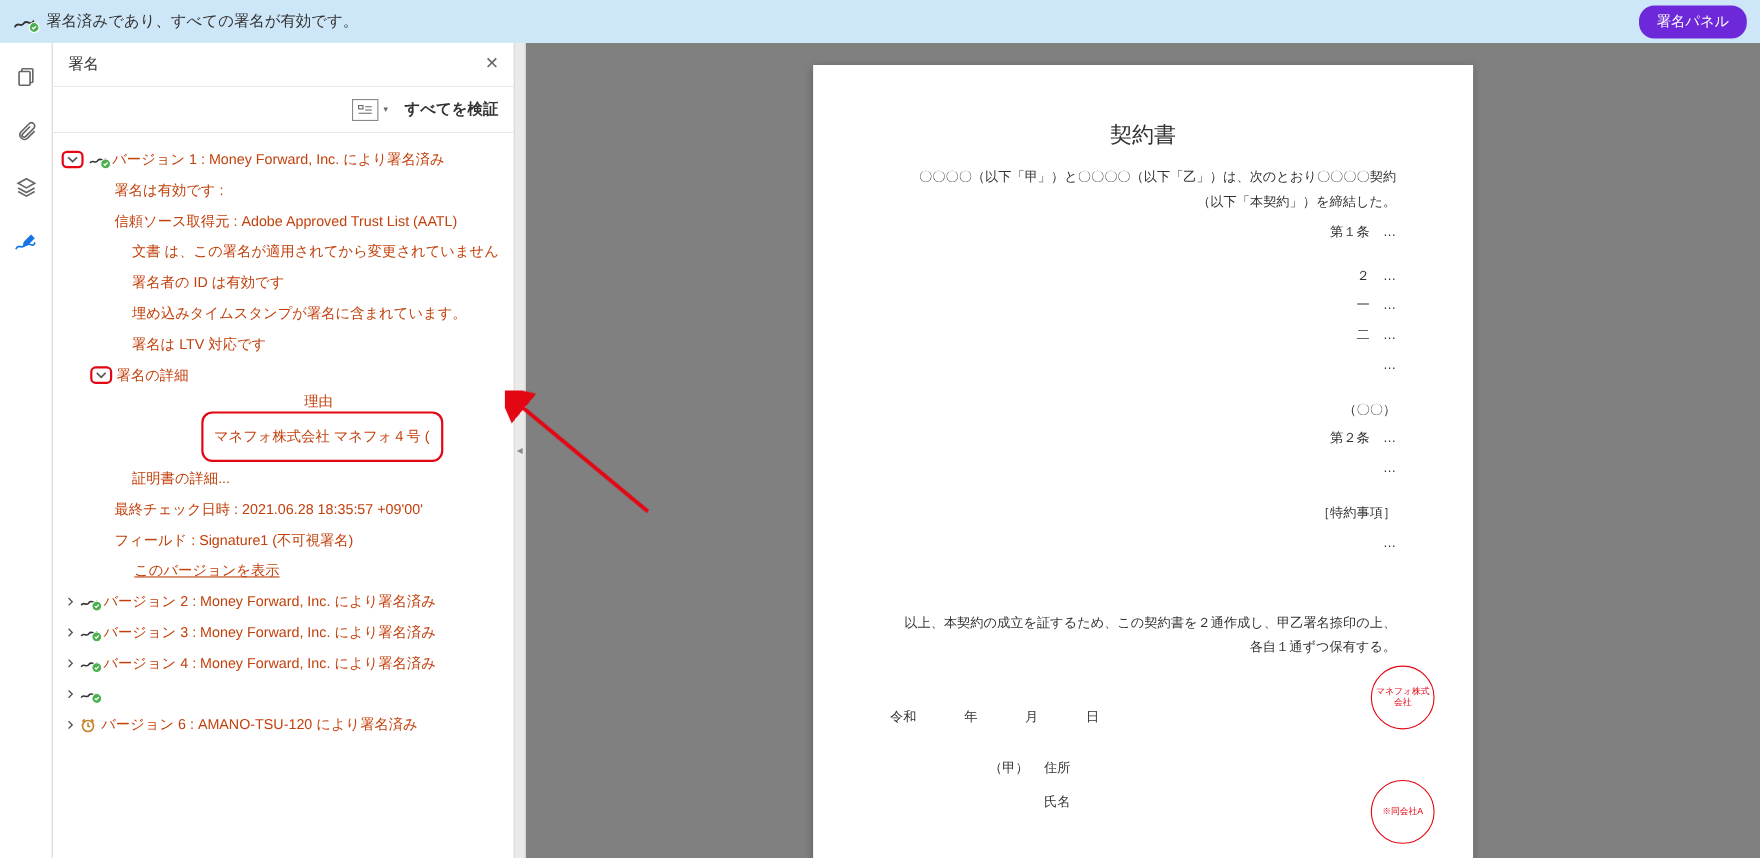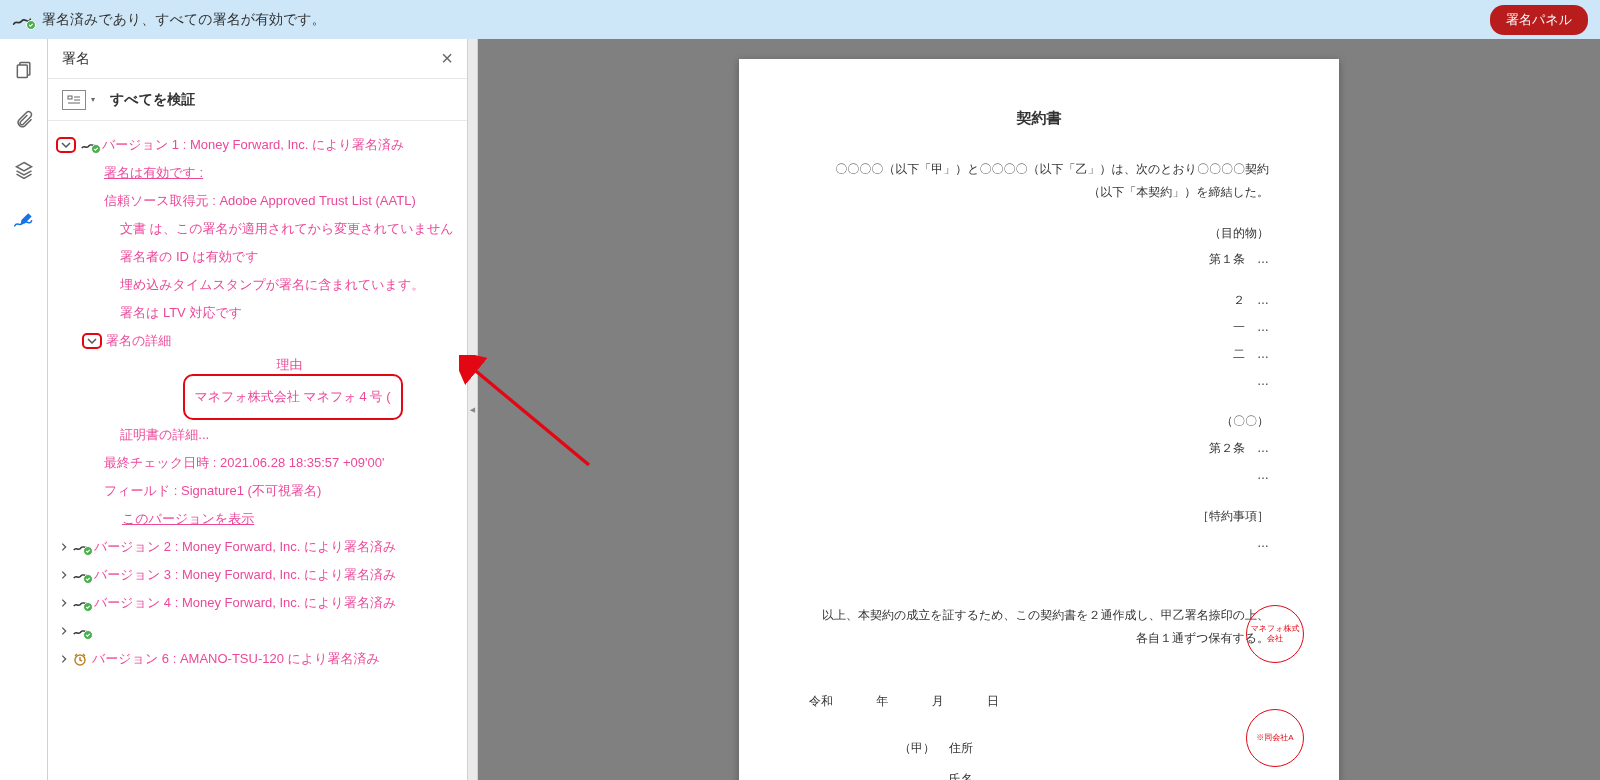--- a/index.html
+++ b/index.html
@@ -1,56 +1,56 @@
 <!DOCTYPE html>
 <html><head>
 <meta charset="utf-8">
 <style>
 * { margin: 0; padding: 0; box-sizing: border-box; }
 body { font-family: "Hiragino Kaku Gothic Pro", "Meiryo", sans-serif; font-size: 13px; color: #333; background: #fff; overflow: hidden; }
 
 .top-banner { background: #cee7f8; height: 39px; display: flex; align-items: center; padding: 0 12px; justify-content: space-between; }
 .top-banner-left { display: flex; align-items: center; gap: 10px; }
 .banner-text { font-size: 14px; color: #333; }
-.sig-panel-btn { background: #b91c1c; color: #fff; padding: 6px 16px; border-radius: 14px; font-size: 13px; border: none; cursor: pointer; }
+.sig-panel-btn { background: #6d28d9; color: #fff; padding: 6px 16px; border-radius: 14px; font-size: 13px; border: none; cursor: pointer; }
 
 .main { display: flex; height: calc(100vh - 39px); }
 
 .left-rail { width: 48px; background: #fff; border-right: 1px solid #d0d0d0; display: flex; flex-direction: column; align-items: center; padding-top: 20px; gap: 28px; }
 .rail-icon { width: 22px; height: 22px; display: flex; align-items: center; justify-content: center; color: #666; cursor: pointer; }
 .rail-icon.active { color: #1473e6; }
 
 .side-panel { width: 420px; background: #fff; border-right: 1px solid #d0d0d0; display: flex; flex-direction: column; }
 .side-header { height: 40px; display: flex; align-items: center; justify-content: space-between; padding: 0 14px; border-bottom: 1px solid #e8e8e8; }
 .side-title { font-size: 14px; }
 .close-x { font-size: 20px; color: #666; cursor: pointer; font-weight: 300; }
 
-.verify-row { height: 42px; display: flex; align-items: center; padding: 0 14px; gap: 12px; border-bottom: 1px solid #e8e8e8; }
+.verify-row { height: 42px; display: flex; align-items: center; padding: 0 14px; gap: 12px; border-bottom: 1px solid #e8e8e8; justify-content: flex-end; }
 .verify-icon-box { width: 24px; height: 20px; border: 1px solid #888; display: flex; align-items: center; justify-content: center; font-size: 10px; position: relative; }
 .verify-icon-box::after { content: "▾"; position: absolute; right: -10px; font-size: 8px; color: #666; }
 .verify-text { font-weight: bold; font-size: 14px; }
 
-.tree { padding: 10px 8px; overflow-y: auto; flex: 1; font-size: 13px; color: #ec4899; }
+.tree { padding: 10px 8px; overflow-y: auto; flex: 1; font-size: 13px; color: #c2410c; }
 .tree-row { display: flex; align-items: center; min-height: 28px; padding: 1px 0; }
 .chevron { width: 16px; height: 16px; display: inline-flex; align-items: center; justify-content: center; cursor: pointer; flex-shrink: 0; }
 .chevron svg { width: 10px; height: 10px; }
 .highlight-box { border: 2.5px solid #e30613; border-radius: 5px; padding: 0px 2px; display: inline-flex; align-items: center; }
 .sig-mini-icon { width: 18px; height: 14px; display: inline-flex; align-items: center; justify-content: center; flex-shrink: 0; margin-right: 4px; position: relative; }
 .green-check-sm { width: 10px; height: 10px; background: #4caf50; border-radius: 50%; border: 1px solid #fff; display: inline-flex; align-items: center; justify-content: center; position: absolute; bottom: -2px; right: -3px; }
 .green-check-sm svg { width: 6px; height: 6px; }
 .reason-box { border: 2.5px solid #e30613; border-radius: 10px; padding: 12px 10px; flex: 1; margin-left: 6px; display: flex; align-items: center; }
 .underline { text-decoration: underline; margin-left: 18px; }
 .time-icon { width: 16px; height: 16px; display: inline-flex; align-items: center; justify-content: center; flex-shrink: 0; margin-right: 4px; }
 
 .collapse-handle { width: 10px; background: #eaeaea; display: flex; align-items: center; justify-content: center; cursor: pointer; border-right: 1px solid #d0d0d0; }
 .collapse-handle::before { content: "◀"; font-size: 7px; color: #888; }
 
 .doc-area { flex: 1; background: #808080; overflow: auto; display: flex; justify-content: center; padding: 20px 0; position: relative; }
 .page { background: #fff; width: 600px; min-height: 820px; padding: 50px 70px; box-shadow: 0 2px 8px rgba(0,0,0,0.3); position: relative; }
-.page-title { text-align: center; font-size: 15px; font-weight: bold; margin-bottom: 30px; }
+.page-title { text-align: center; font-size: 20px; font-weight: normal; margin-bottom: 13px; }
 .page-body { font-size: 12px; line-height: 1.9; color: #333; }
 .para { margin-bottom: 4px; text-align: right; }
 .sec-gap { margin-top: 18px; }
 .date-line { margin-top: 40px; }
 .date-line span { display: inline-block; margin-right: 40px; }
 .stamp { position: absolute; width: 58px; height: 58px; border: 1.5px solid #e30613; border-radius: 50%; display: flex; align-items: center; justify-content: center; font-size: 8px; color: #e30613; text-align: center; line-height: 1.2; }
 .sign-block { margin-top: 24px; }
 .sign-row { display: flex; margin-bottom: 8px; }
 .sign-label-party { width: 140px; text-align: right; padding-right: 14px;}
 .sign-label-field { width: 50px; }
@@ -139,21 +139,21 @@
             </svg>
           <span class="green-check-sm">
               <svg viewBox="0 0 10 10">
                 <path d="M2 5 L4 7 L8 3" stroke="#fff" stroke-width="2" fill="none"></path>
               </svg>
             </span>
         </span>
         <span>バージョン 1 : Money Forward, Inc. により署名済み</span>
       </div>
 
-      <div class="tree-row" style="padding-left:48px;text-decoration:underline;">
+      <div class="tree-row" style="padding-left:48px;">
           <span>署名は有効です :</span>
         </div>
       <div class="tree-row" style="padding-left:48px;">
           <span>信頼ソース取得元 : Adobe Approved Trust List (AATL)</span>
         </div>
       <div class="tree-row" style="padding-left:64px;">
           <span>文書 は、この署名が適用されてから変更されていません</span>
         </div>
       <div class="tree-row" style="padding-left:64px;">
           <span>署名者の ID は有効です</span>
@@ -284,21 +284,20 @@
   </div>
 
   <div class="collapse-handle"></div>
 
   <div class="doc-area">
     <div class="page">
       <div class="page-title">契約書</div>
       <div class="page-body">
         <div class="para">　〇〇〇〇（以下「甲」）と〇〇〇〇（以下「乙」）は、次のとおり〇〇〇〇契約（以下「本契約」）を締結した。</div>
 
-        <div class="para sec-gap">（目的物）</div>
         <div class="para">第１条　…</div>
 
         <div class="para sec-gap">２　…</div>
         <div class="para">一　…</div>
         <div class="para">二　…</div>
         <div class="para">…</div>
 
         <div class="para sec-gap">（〇〇）</div>
         <div class="para">第２条　…</div>
         <div class="para">…</div>

